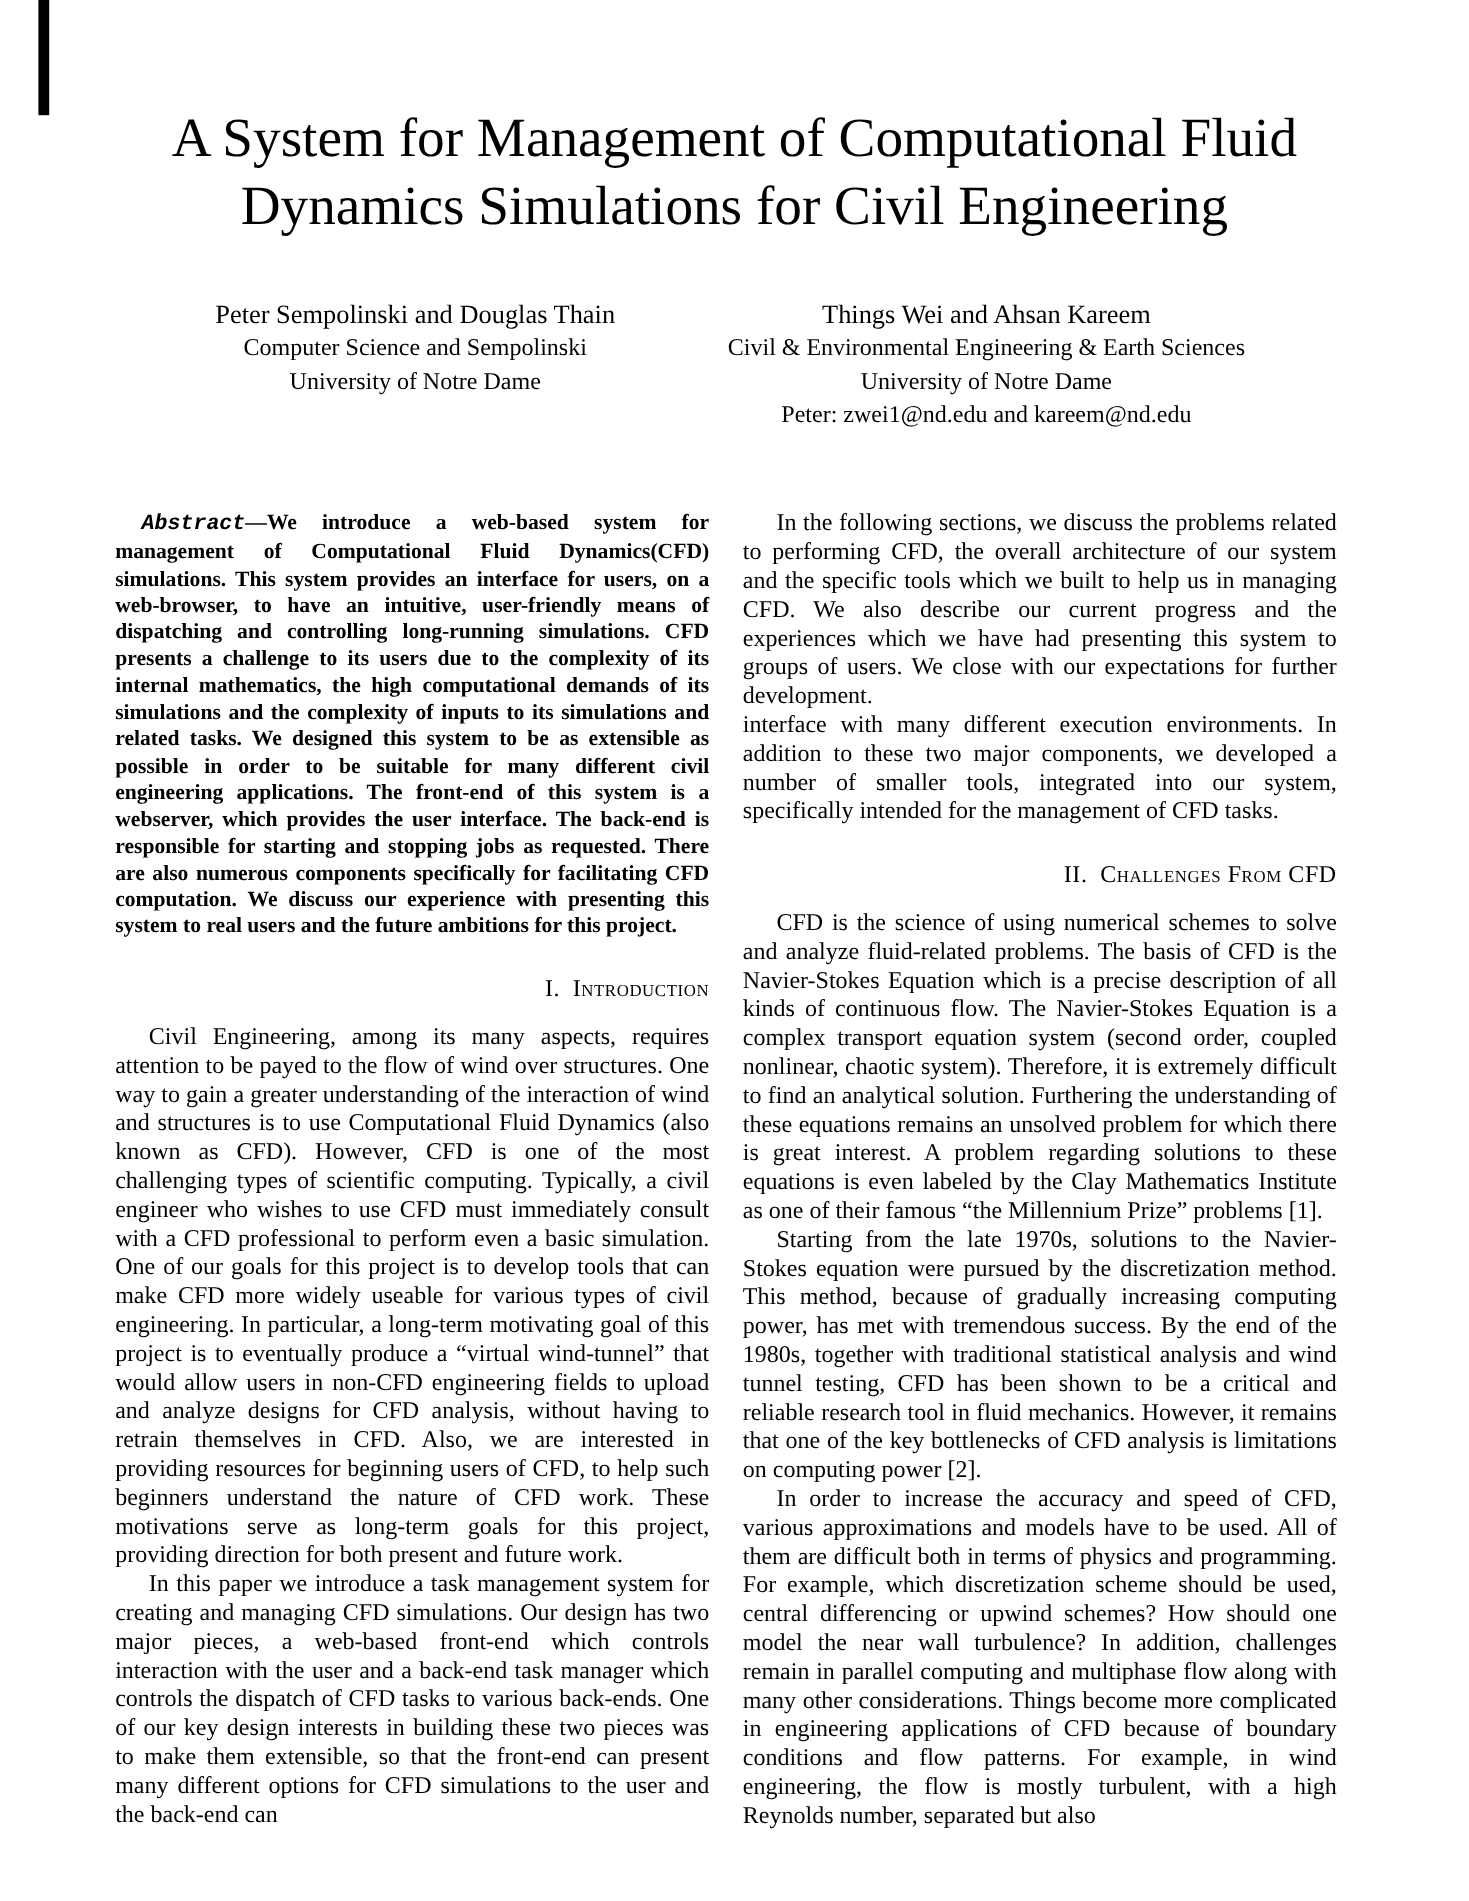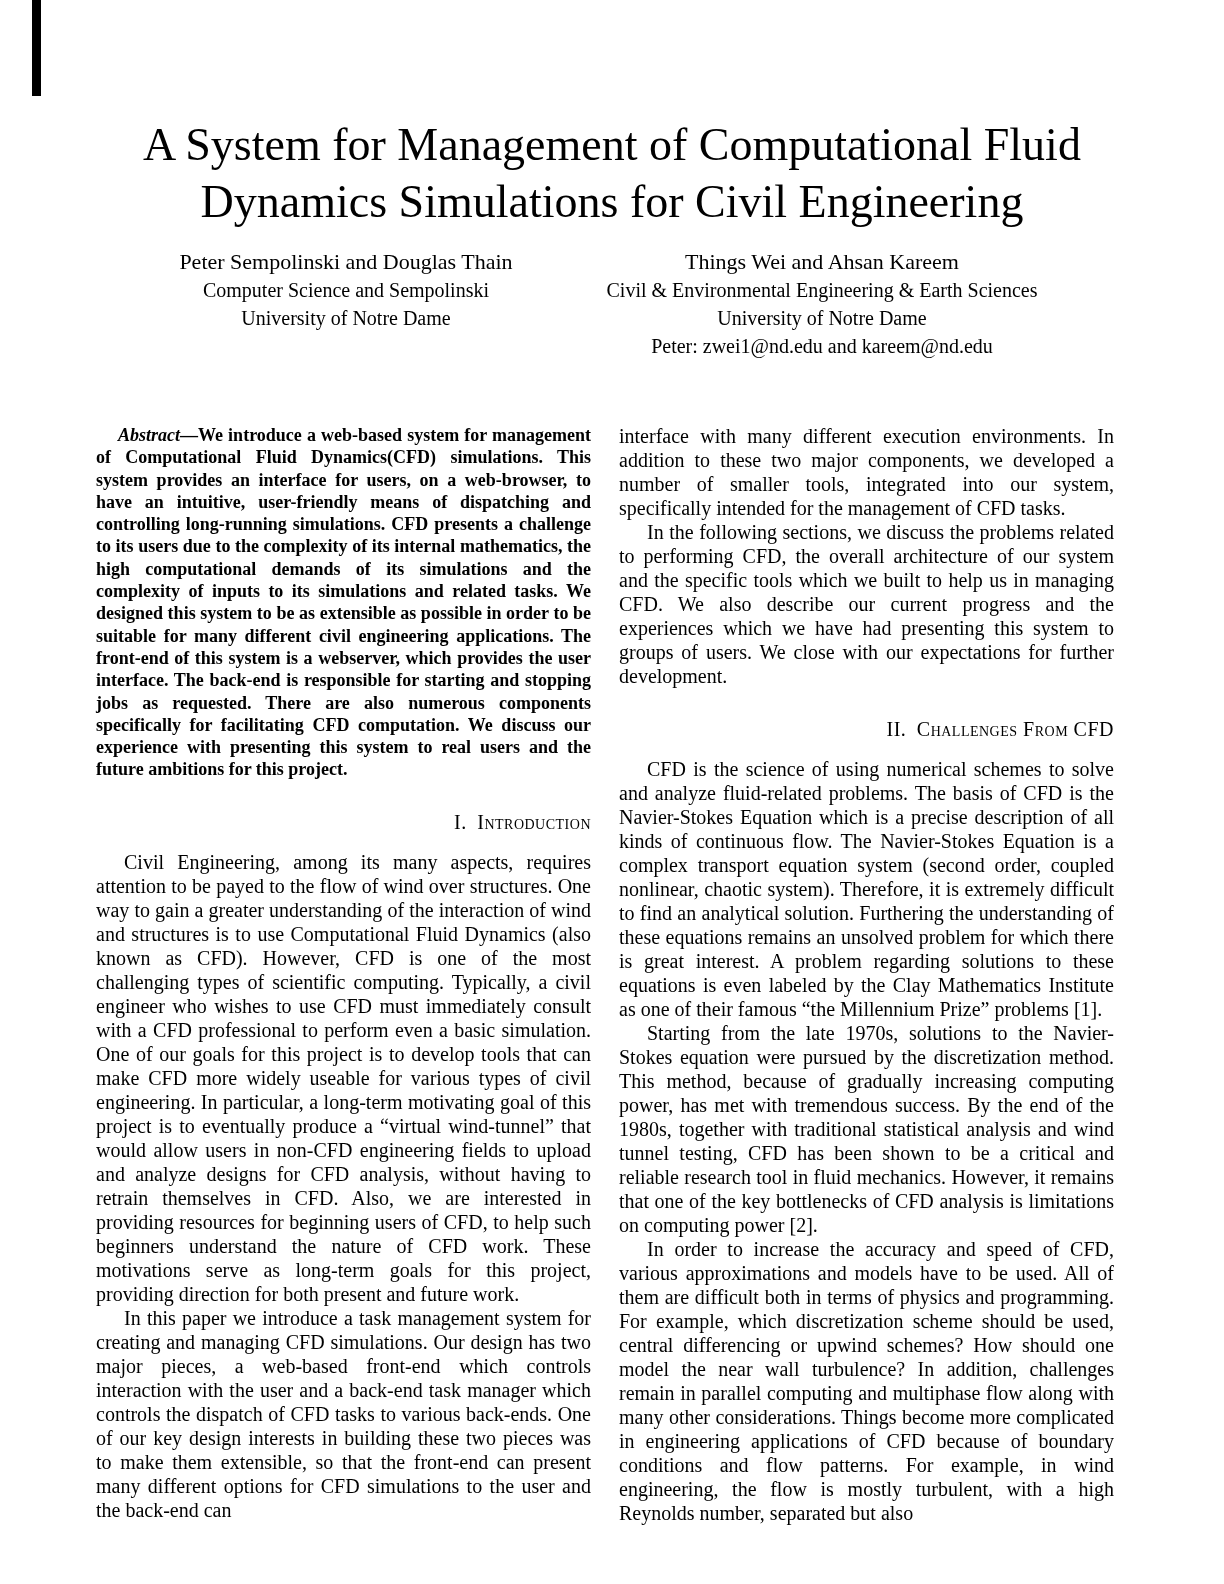--- a/index.html
+++ b/index.html
@@ -23,21 +23,21 @@
   .scan-artifact {
     position: absolute;
     left: 32px;
     top: 0;
     width: 9px;
     height: 96px;
     background: #000000;
   }
   .title {
     position: absolute;
-    top: 116px;
+    top: 86px;
     left: 92px;
     width: 1040px;
     margin: 0;
     font-size: 46px;
     font-weight: normal;
     line-height: 57px;
     text-align: center;
   }
   .authors {
     position: absolute;
@@ -66,21 +66,21 @@
   }
   .col { width: 495px; }
   .abstract {
     margin: 0;
     font-size: 18px;
     font-weight: bold;
     line-height: 22.3px;
     text-align: justify;
     text-indent: 22px;
   }
-  .abstract-label { font-style: italic; }
+  .abstract-label { font-style: italic; font-family: Liberation Mono, monospace; }
   .section-heading {
     margin: 30px 0 16px 0;
     font-size: 20px;
     font-weight: normal;
     font-variant: small-caps;
     letter-spacing: 0.5px;
     text-align: right;
   }
   .para {
     margin: 0;
@@ -114,22 +114,22 @@
   </div>
 
   <div class="columns">
     <div class="col">
       <p class="abstract"><span class="abstract-label">Abstract</span><span>—We introduce a web-based system for management of Computational Fluid Dynamics(CFD) simulations. This system provides an interface for users, on a web-browser, to have an intuitive, user-friendly means of dispatching and controlling long-running simulations. CFD presents a challenge to its users due to the complexity of its internal mathematics, the high computational demands of its simulations and the complexity of inputs to its simulations and related tasks. We designed this system to be as extensible as possible in order to be suitable for many different civil engineering applications. The front-end of this system is a webserver, which provides the user interface. The back-end is responsible for starting and stopping jobs as requested. There are also numerous components specifically for facilitating CFD computation. We discuss our experience with presenting this system to real users and the future ambitions for this project.</span></p>
       <h2 class="section-heading">I. Introduction</h2>
       <p class="para indent">Civil Engineering, among its many aspects, requires attention to be payed to the flow of wind over structures. One way to gain a greater understanding of the interaction of wind and structures is to use Computational Fluid Dynamics (also known as CFD). However, CFD is one of the most challenging types of scientific computing. Typically, a civil engineer who wishes to use CFD must immediately consult with a CFD professional to perform even a basic simulation. One of our goals for this project is to develop tools that can make CFD more widely useable for various types of civil engineering. In particular, a long-term motivating goal of this project is to eventually produce a “virtual wind-tunnel” that would allow users in non-CFD engineering fields to upload and analyze designs for CFD analysis, without having to retrain themselves in CFD. Also, we are interested in providing resources for beginning users of CFD, to help such beginners understand the nature of CFD work. These motivations serve as long-term goals for this project, providing direction for both present and future work.</p>
       <p class="para indent">In this paper we introduce a task management system for creating and managing CFD simulations. Our design has two major pieces, a web-based front-end which controls interaction with the user and a back-end task manager which controls the dispatch of CFD tasks to various back-ends. One of our key design interests in building these two pieces was to make them extensible, so that the front-end can present many different options for CFD simulations to the user and the back-end can</p>
     </div>
     <div class="col">
+      <p class="para indent">In the following sections, we discuss the problems related to performing CFD, the overall architecture of our system and the specific tools which we built to help us in managing CFD. We also describe our current progress and the experiences which we have had presenting this system to groups of users. We close with our expectations for further development.</p>
       <p class="para">interface with many different execution environments. In addition to these two major components, we developed a number of smaller tools, integrated into our system, specifically intended for the management of CFD tasks.</p>
-      <p class="para indent">In the following sections, we discuss the problems related to performing CFD, the overall architecture of our system and the specific tools which we built to help us in managing CFD. We also describe our current progress and the experiences which we have had presenting this system to groups of users. We close with our expectations for further development.</p>
       <h2 class="section-heading">II. Challenges From CFD</h2>
       <p class="para indent">CFD is the science of using numerical schemes to solve and analyze fluid-related problems. The basis of CFD is the Navier-Stokes Equation which is a precise description of all kinds of continuous flow. The Navier-Stokes Equation is a complex transport equation system (second order, coupled nonlinear, chaotic system). Therefore, it is extremely difficult to find an analytical solution. Furthering the understanding of these equations remains an unsolved problem for which there is great interest. A problem regarding solutions to these equations is even labeled by the Clay Mathematics Institute as one of their famous “the Millennium Prize” problems [1].</p>
       <p class="para indent">Starting from the late 1970s, solutions to the Navier-Stokes equation were pursued by the discretization method. This method, because of gradually increasing computing power, has met with tremendous success. By the end of the 1980s, together with traditional statistical analysis and wind tunnel testing, CFD has been shown to be a critical and reliable research tool in fluid mechanics. However, it remains that one of the key bottlenecks of CFD analysis is limitations on computing power [2].</p>
       <p class="para indent">In order to increase the accuracy and speed of CFD, various approximations and models have to be used. All of them are difficult both in terms of physics and programming. For example, which discretization scheme should be used, central differencing or upwind schemes? How should one model the near wall turbulence? In addition, challenges remain in parallel computing and multiphase flow along with many other considerations. Things become more complicated in engineering applications of CFD because of boundary conditions and flow patterns. For example, in wind engineering, the flow is mostly turbulent, with a high Reynolds number, separated but also</p>
     </div>
   </div>
 
 </div>
 
 </body></html>

